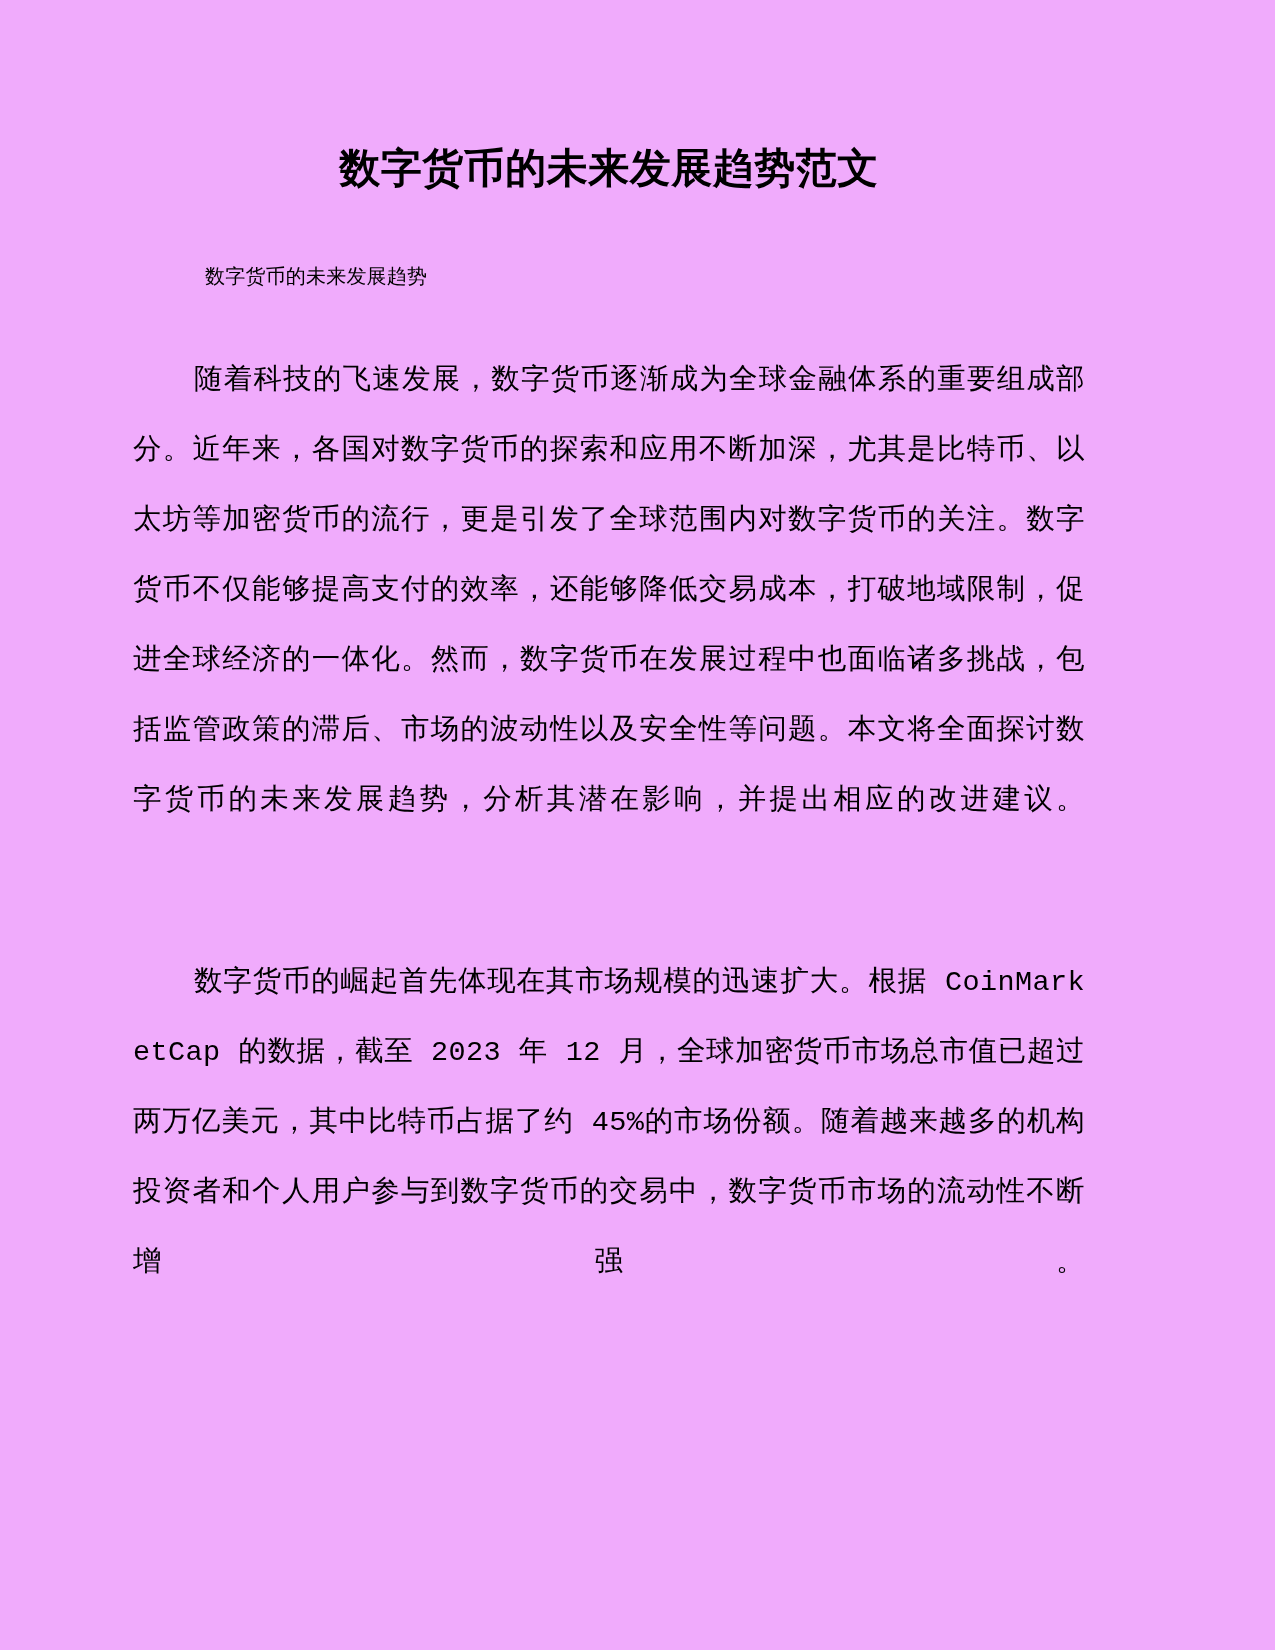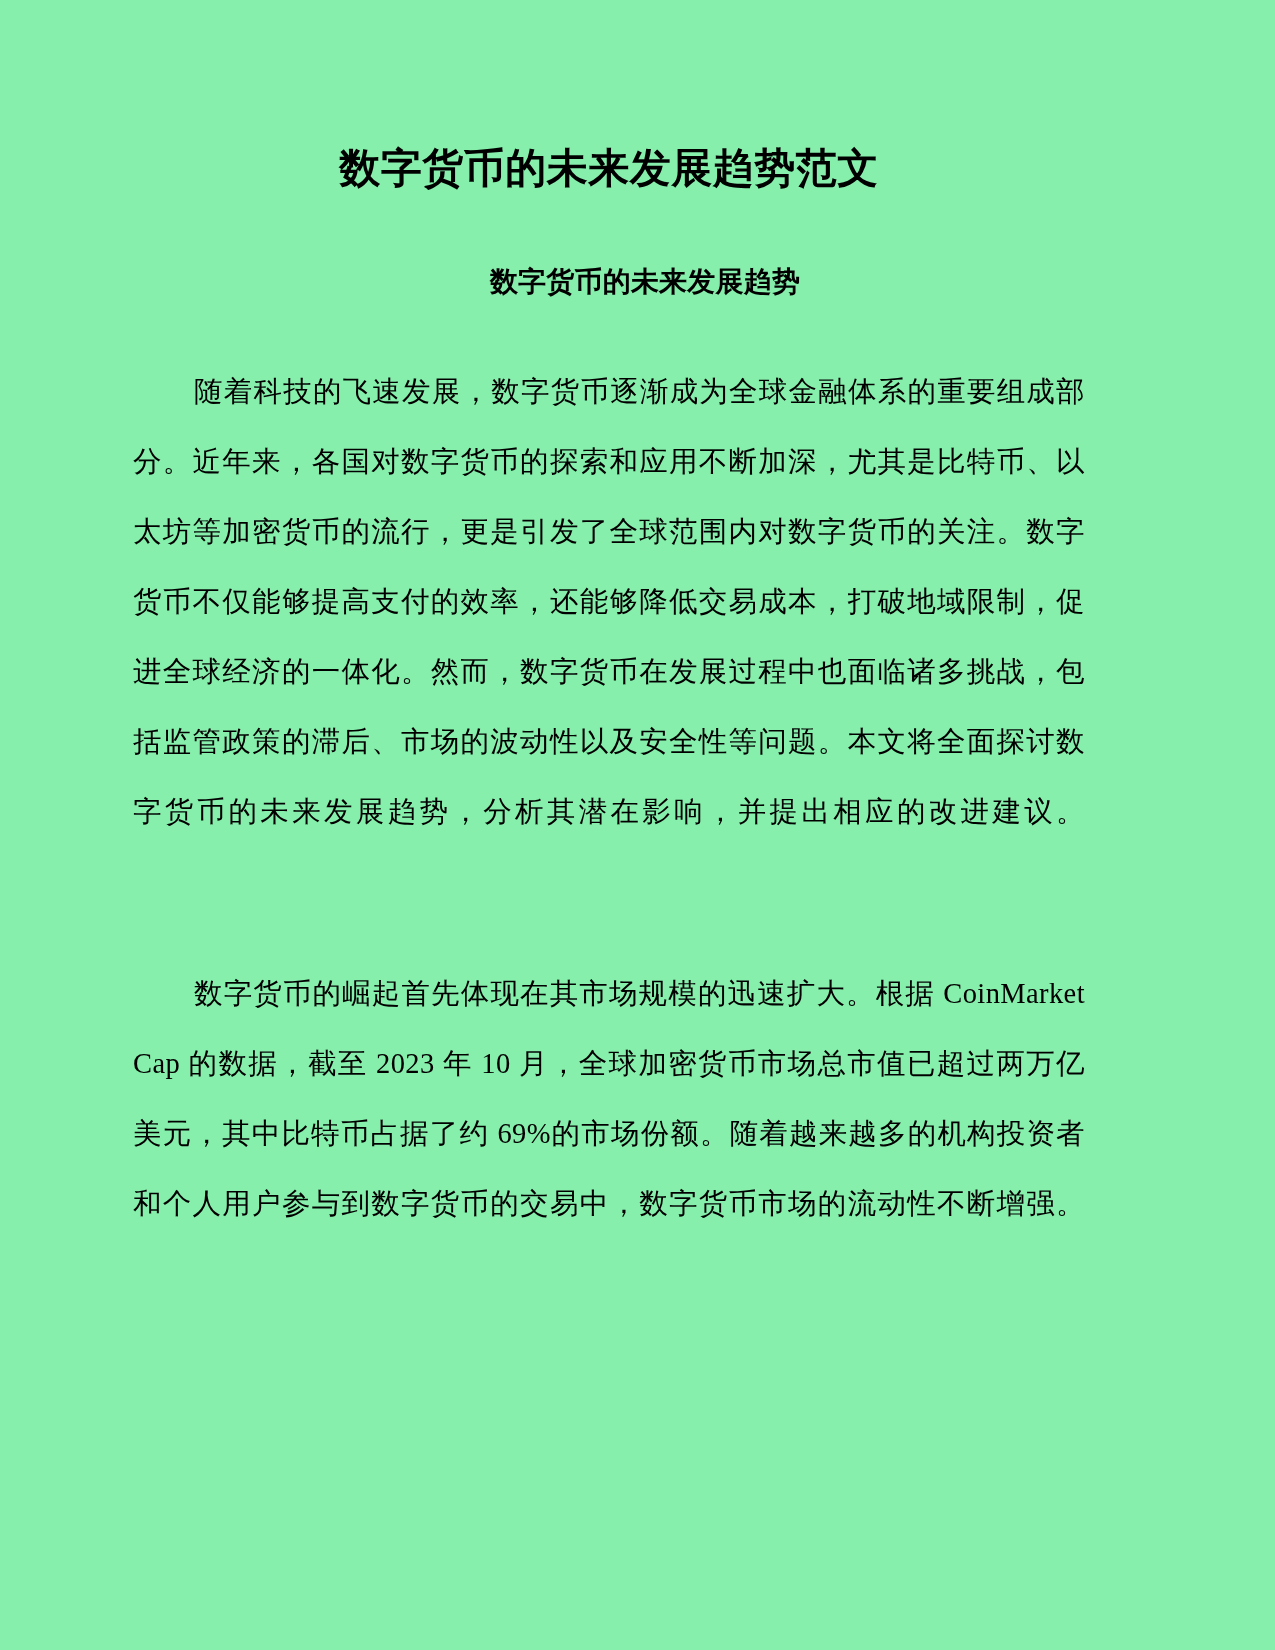--- a/index.html
+++ b/index.html
@@ -12,21 +12,21 @@
     height: 1650px;
     overflow: hidden;
     font-family: "DejaVu Serif", "Liberation Serif", serif;
     color: #000000;
   }
 
   .page {
     position: relative;
     width: 1275px;
     height: 1650px;
-    background: #86efac;
+    background: #f0abfc;
     box-sizing: border-box;
     padding: 0;
   }
 
   .content {
     position: absolute;
     left: 133px;
     top: 0;
     width: 952px;
   }
@@ -39,40 +39,39 @@
     line-height: 1.2;
     text-align: center;
     letter-spacing: 0.5px;
     margin: 0;
     padding-top: 144px;
   }
 
   
   .heading {
     font-family: "DejaVu Sans", "Liberation Sans", sans-serif;
-    font-weight: bold;
-    font-size: 28px;
+    font-weight: normal;
+    font-size: 20px;
     line-height: 1.35;
     margin: 0;
     text-indent: 72px;
     letter-spacing: 0.2px;
-    text-align: center;
   }
 
   .heading-sub {
     padding-top: 70px;
   }
 
   .heading-section {
     padding-top: 90px;
   }
 
   
   .para {
-    font-family: Liberation Serif, serif;
+    font-family: Liberation Mono, monospace;
     font-size: 28.5px;
     line-height: 70px;
     margin: 0;
     text-align: justify;
     text-justify: inter-character;
     text-indent: 61px;
     letter-spacing: 0.4px;
     word-break: break-all;
   }
 
@@ -97,16 +96,16 @@
 <div class="page">
   <div class="content">
 
     <h1 class="doc-title">数字货币的未来发展趋势范文</h1>
 
     <h2 class="heading heading-sub">数字货币的未来发展趋势</h2>
 
     <p class="para para-first">随着科技的飞速发展，数字货币逐渐成为全球金融体系的重要组成部分。近年来，各国对数字货币的探索和应用不断加深，尤其是比特币、以太坊等加密货币的流行，更是引发了全球范围内对数字货币的关注。数字货币不仅能够提高支付的效率，还能够降低交易成本，打破地域限制，促进全球经济的一体化。然而，数字货币在发展过程中也面临诸多挑战，包括监管政策的滞后、市场的波动性以及安全性等问题。本文将全面探讨数字货币的未来发展趋势，分析其潜在影响，并提出相应的改进建议。</p>
 
 
-    <p class="para para-second">数字货币的崛起首先体现在其市场规模的迅速扩大。根据 CoinMarketCap 的数据，截至 2023 年 10 月，全球加密货币市场总市值已超过两万亿美元，其中比特币占据了约 69%的市场份额。随着越来越多的机构投资者和个人用户参与到数字货币的交易中，数字货币市场的流动性不断增强。</p>
+    <p class="para para-second">数字货币的崛起首先体现在其市场规模的迅速扩大。根据 CoinMarketCap 的数据，截至 2023 年 12 月，全球加密货币市场总市值已超过两万亿美元，其中比特币占据了约 45%的市场份额。随着越来越多的机构投资者和个人用户参与到数字货币的交易中，数字货币市场的流动性不断增强。</p>
 
   </div>
 </div>
 
 </body></html>

